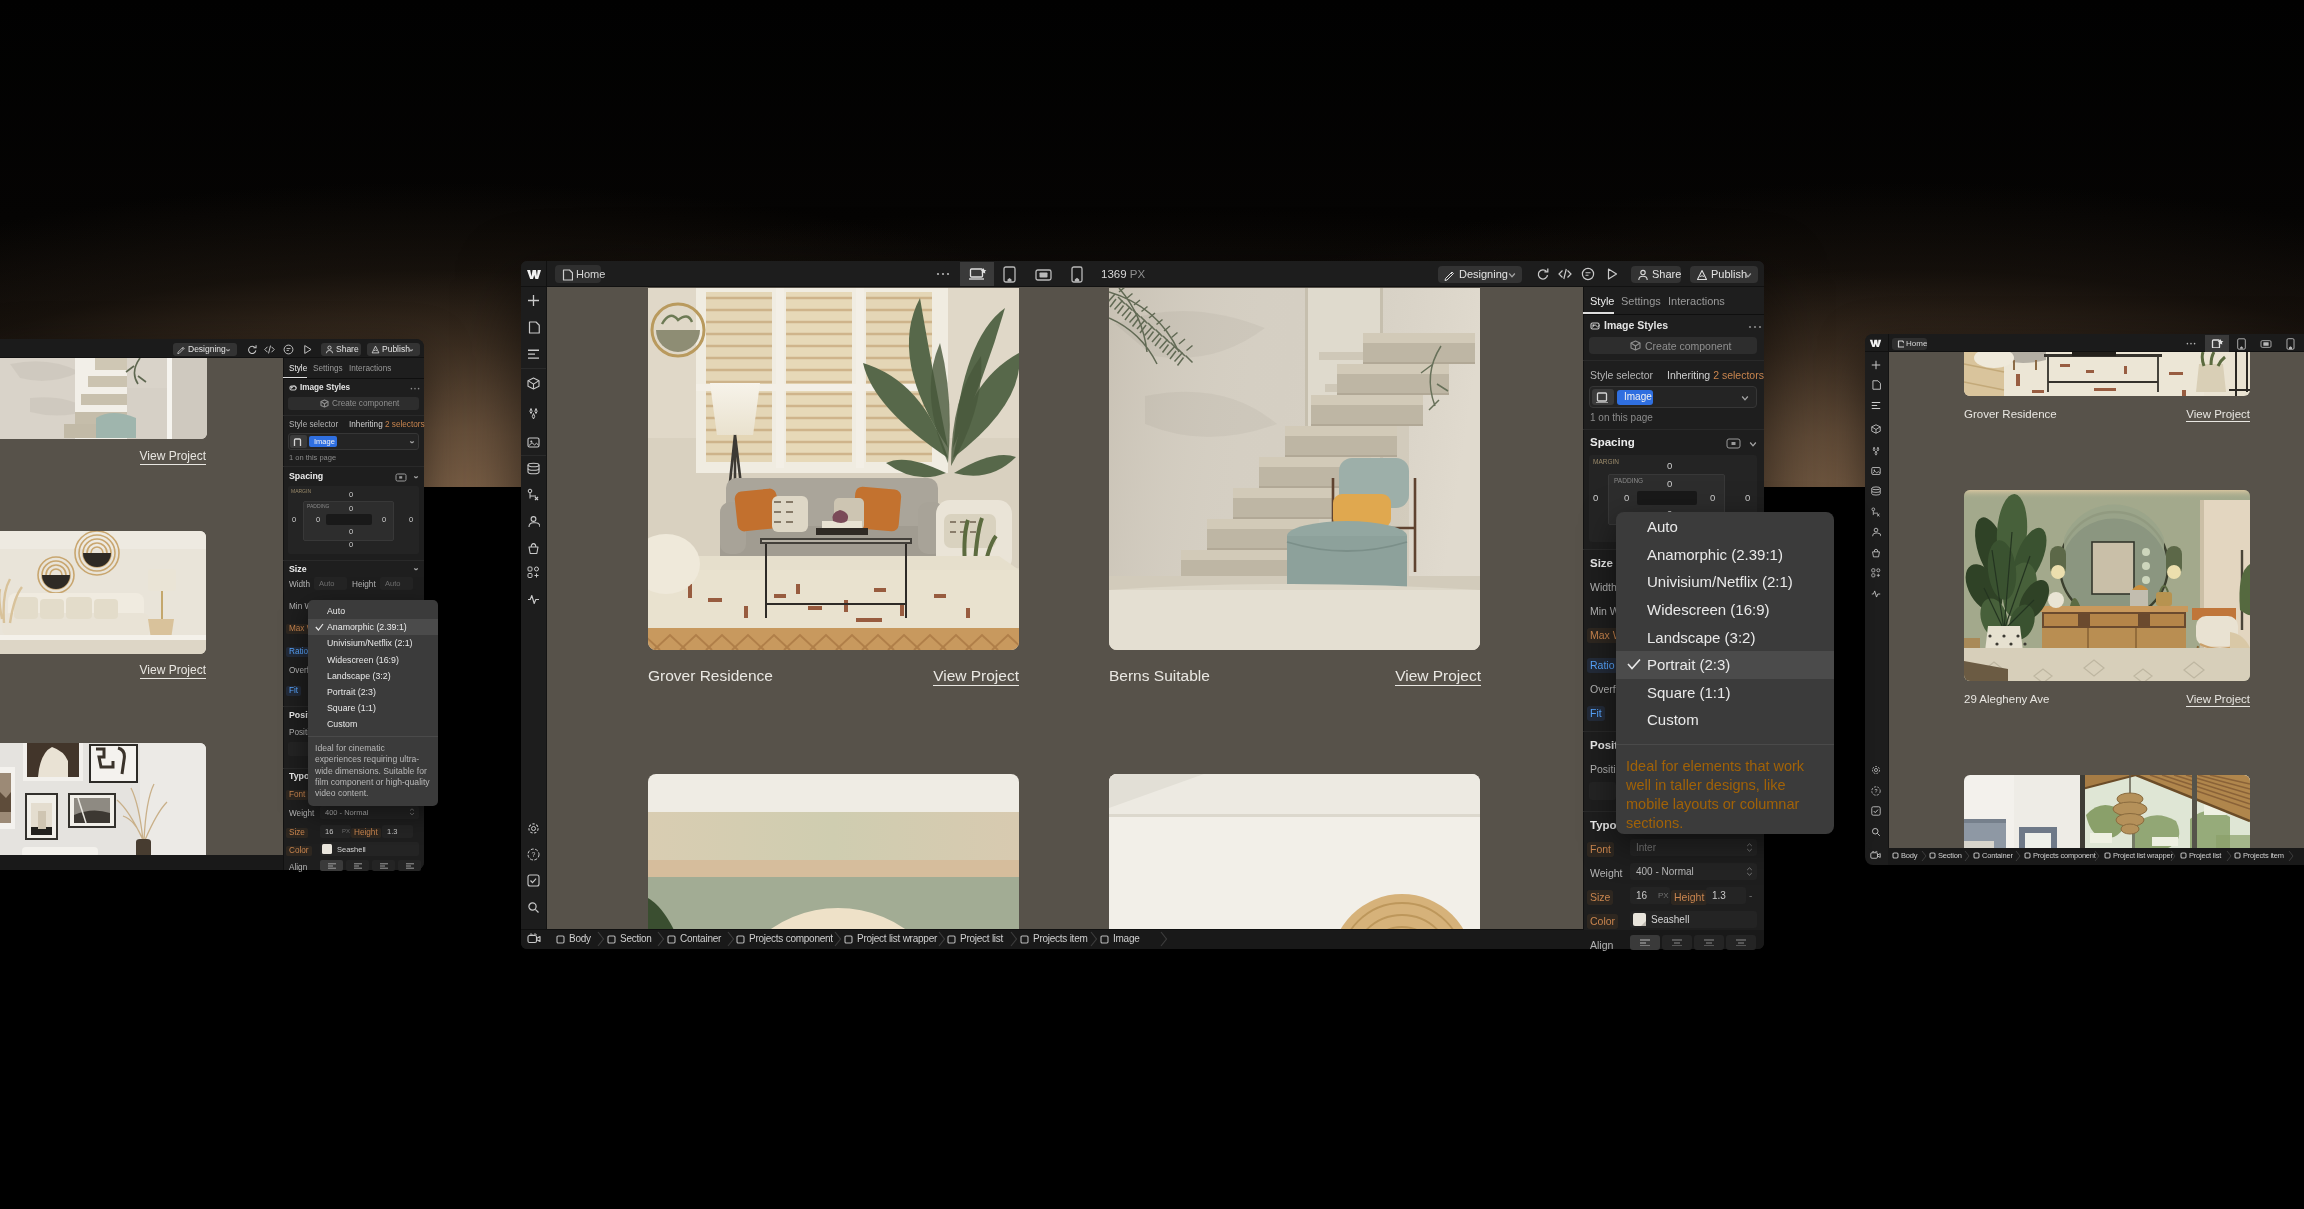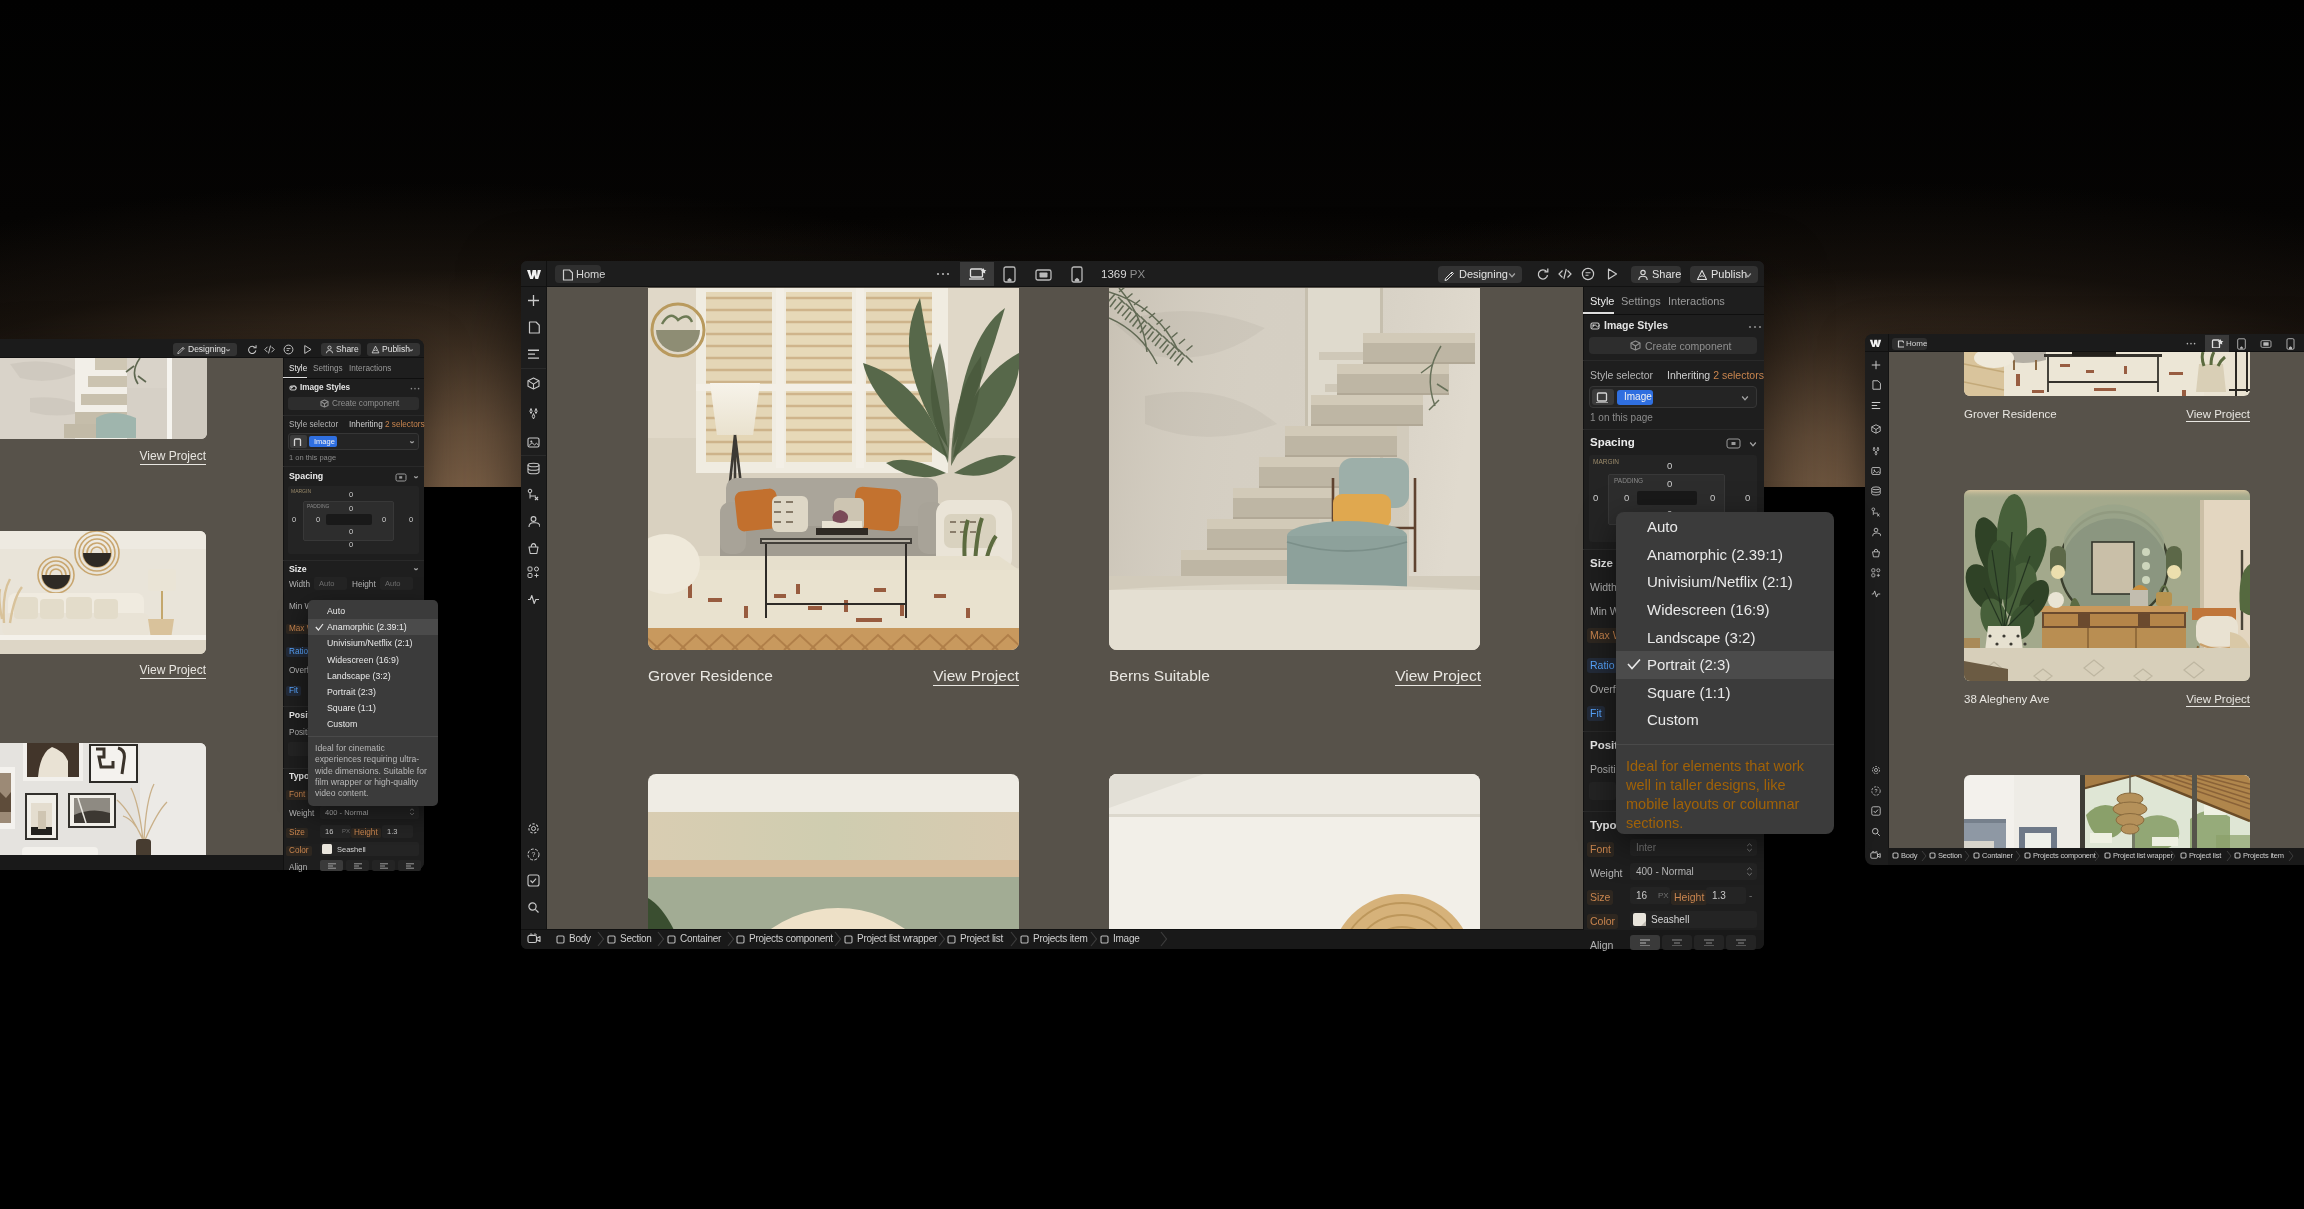--- a/index.html
+++ b/index.html
@@ -266,21 +266,21 @@
     <path d="M0.8 4 l2.6 3 L8 1" stroke="#e8e8e8" stroke-width="1.2" fill="none"></path>
   </svg>
 <div class="t " style="left:327px;top:622.2px;font-size:8.8px;color:#e9e9e9;z-index:42;">Anamorphic (2.39:1)</div>
 <div class="t " style="left:327px;top:638.4000000000001px;font-size:8.8px;color:#e9e9e9;z-index:42;">Univisium/Netflix (2:1)</div>
 <div class="t " style="left:327px;top:654.6000000000001px;font-size:8.8px;color:#e9e9e9;z-index:42;">Widescreen (16:9)</div>
 <div class="t " style="left:327px;top:670.8000000000002px;font-size:8.8px;color:#e9e9e9;z-index:42;">Landscape (3:2)</div>
 <div class="t " style="left:327px;top:687.0000000000002px;font-size:8.8px;color:#e9e9e9;z-index:42;">Portrait (2:3)</div>
 <div class="t " style="left:327px;top:703.2000000000003px;font-size:8.8px;color:#e9e9e9;z-index:42;">Square (1:1)</div>
 <div class="t " style="left:327px;top:719.4000000000003px;font-size:8.8px;color:#e9e9e9;z-index:42;">Custom</div>
 <div class="" style="left:308px;top:736px;width:130px;height:1px;background:#4a4a4a;z-index:42;"></div>
-<div class="t" style="left:315px;top:743px;width:117px;font-size:8.6px;line-height:11.3px;color:#b9b9b9;white-space:normal;z-index:42;">Ideal for cinematic experiences requiring ultra-wide dimensions. Suitable for film wrapper or high-quality video content.</div>
+<div class="t" style="left:315px;top:743px;width:117px;font-size:8.6px;line-height:11.3px;color:#b9b9b9;white-space:normal;z-index:42;">Ideal for cinematic experiences requiring ultra-wide dimensions. Suitable for film component or high-quality video content.</div>
 <div class="" style="left:521px;top:261px;width:1243px;height:688px;background:#1d1d1d;border-radius:6px;box-shadow:0 18px 60px rgba(0,0,0,.55);"></div>
 <div class="" style="left:546px;top:287px;width:1037px;height:643px;background:#57524a;"></div>
 <div style="left:648px;top:288px;width:371px;height:362px;border-radius:0 0 8px 8px;overflow:hidden;"><svg width="371" height="362" viewBox="0 0 371 362">
 <rect width="371" height="362" fill="#e0d8c8"></rect>
 <rect y="150.0" width="371" height="130.0" fill="#d9d1c0"></rect>
 
 <rect x="48.0" y="0" width="252.0" height="185.0" fill="#f0ece1"></rect>
 <rect x="58.0" y="4.0" width="66.0" height="170.0" fill="#e4d6b6"></rect>
 <rect x="138.0" y="4.0" width="66.0" height="170.0" fill="#e7d9b8"></rect>
 <rect x="218.0" y="4.0" width="66.0" height="170.0" fill="#e4d6b6"></rect>
@@ -981,21 +981,21 @@
 <path d="M20.0 180.0 l10.0 -8.0 l10.0 8.0 l-10.0 8.0 Z M70.0 186.0 l9.0 -7.0 l9.0 7.0 l-9.0 7.0 Z M120.0 178.0 l10.0 -8.0 l10.0 8.0 l-10.0 8.0 Z M170.0 186.0 l9.0 -7.0 l9.0 7.0 l-9.0 7.0 Z M220.0 180.0 l10.0 -8.0 l10.0 8.0 l-10.0 8.0 Z"></path>
 </g>
 <path d="M0 191 v-20.0 l44.0 8.0 v12.0 Z" fill="#6b5b43"></path>
 <defs>
         <linearGradient id="alg" x1="0" y1="0" x2="0" y2="1">
           <stop offset="0" stop-color="#dfc9a2" stop-opacity="0.85"></stop>
           <stop offset="1" stop-color="#a3a98c" stop-opacity="0"></stop>
         </linearGradient>
       </defs>
 </svg></div>
-<div class="t " style="left:1964px;top:693px;font-size:11.5px;color:#e8e6e1;">38 Alegheny Ave</div>
+<div class="t " style="left:1964px;top:693px;font-size:11.5px;color:#e8e6e1;">29 Alegheny Ave</div>
 <div class="t " style="left:0px;top:693px;font-size:11.5px;color:#e8e6e1;left:auto;right:54px;"><span style="border-bottom:1px solid #e8e6e1;padding-bottom:1px;">View Project</span></div>
 <div style="left:1964px;top:775px;width:286px;height:74px;border-radius:6px 6px 0 0;overflow:hidden;"><svg width="286" height="74" viewBox="0 0 286 74">
 <rect width="286" height="74" fill="#f3f1ec"></rect>
 <rect x="50.0" width="68.0" height="74" fill="#eeece6"></rect>
 
 <rect x="0" y="44.0" width="42.0" height="74" fill="#8e98a4"></rect>
 <rect x="0" y="44.0" width="42.0" height="4.0" fill="#76808c"></rect>
 <rect x="0" y="66.0" width="30.0" height="74" fill="#d8d5cc"></rect>
 <rect x="55.0" y="52.0" width="38.0" height="74" fill="#6e7988"></rect>
 <rect x="61.0" y="58.0" width="26.0" height="74" fill="#eef0ea"></rect>

